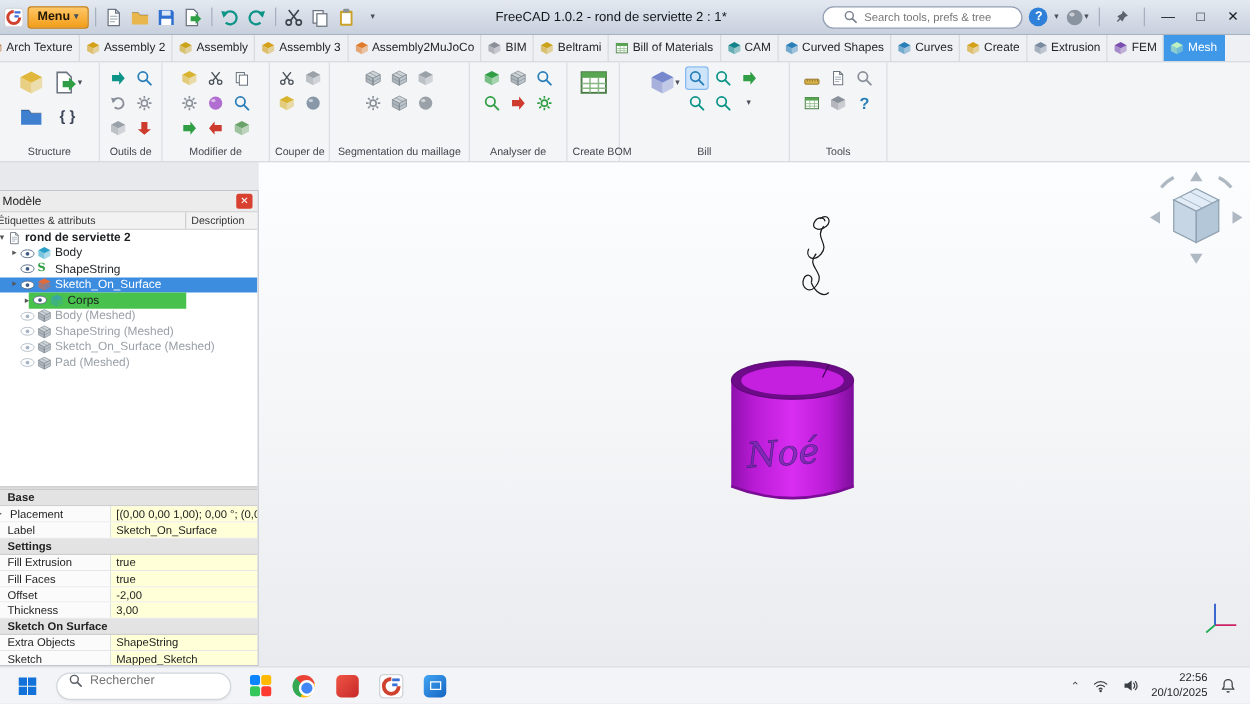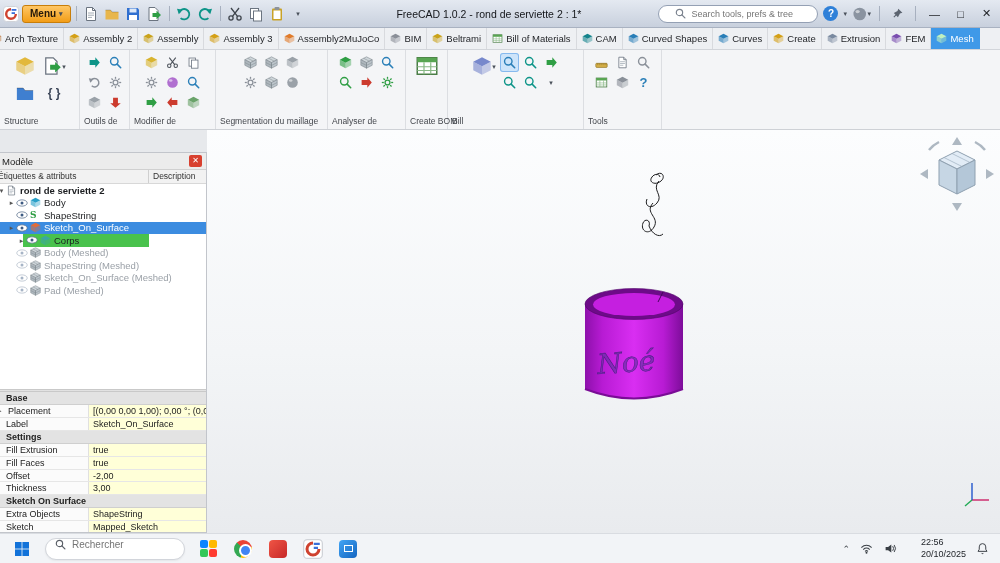--- a/index.html
+++ b/index.html
@@ -27,21 +27,21 @@
   .ic11{width:11px;height:11px;flex:none;}
 
   
   .ribbon{position:absolute;top:50px;left:0;width:1000px;height:80px;background:#f4f5f7;border-bottom:1px solid #ced1d6;display:flex;}
   .rgroup{display:flex;flex-direction:column;border-right:1px solid #dcdee2;padding:3px 2px 0;flex:none;}
   .ricons{flex:1;display:flex;gap:2px;justify-content:center;align-items:flex-start;}
   .rcol{display:flex;flex-direction:column;gap:1px;align-items:center;}
   .rbtn{width:19px;height:19px;display:flex;align-items:center;justify-content:center;border-radius:3px;position:relative;}
   .rbtn.b{width:27px;height:26px;}
   .rbtn.sel{background:#cde4fa;box-shadow:inset 0 0 0 1px #86b9ee;}
-  .rlabel{font-size:8.5px;color:#43464c;white-space:nowrap;padding:1px 2px 3px;}
+  .rlabel{font-size:8.5px;color:#43464c;text-align:center;white-space:nowrap;padding:1px 2px 3px;}
   .ic13{width:13px;height:13px;}.ic16{width:16px;height:16px;}.ic20{width:20px;height:20px;}.ic24{width:24px;height:24px;}
   .braces{font-size:12px;color:#3c4658;font-weight:bold;}
   .helpq{font-size:13px;font-weight:bold;color:#2a7fb8;}
 
   
   .main{position:absolute;top:130px;left:0;width:1000px;height:403px;background:#e7e9ec;}
   .viewport{position:absolute;left:207px;top:0;width:793px;height:403px;background:linear-gradient(180deg,#fcfdfe 0%,#f3f5f7 55%,#e9ebee 100%);overflow:hidden;}
 
   
   .dock{position:absolute;left:-7px;top:22px;width:214px;height:381px;background:#fff;border:1px solid #c2c5cb;display:flex;flex-direction:column;overflow:hidden;}
@@ -79,21 +79,21 @@
   .ticon22{width:24px;height:24px;display:flex;align-items:center;justify-content:center;border-radius:4px;}
   .widgets{display:grid;grid-template-columns:8px 8px;grid-template-rows:8px 8px;gap:1px;}
   .widgets span{border-radius:2px;}
   .chrome{width:18px;height:18px;border-radius:50%;background:conic-gradient(from -45deg,#ea4335 0 120deg,#fbbc05 0 240deg,#34a853 0 360deg);position:relative;}
   .chrome::after{content:"";position:absolute;left:4.5px;top:4.5px;width:9px;height:9px;border-radius:50%;background:#4285f4;border:2px solid #fff;}
   .redapp{width:18px;height:18px;border-radius:4px;background:linear-gradient(135deg,#f05545,#c62828);}
   .blueapp{width:18px;height:18px;border-radius:4px;background:linear-gradient(135deg,#42a5f5,#1565c0);display:flex;align-items:center;justify-content:center;}
   .blueapp i{display:block;width:9px;height:7px;border:1.5px solid #fff;}
   .tray{margin-left:auto;display:flex;align-items:center;gap:9px;}
   .chev{font-size:9px;color:#3a3f45;}
-  .clock{font-size:9px;color:#23262b;text-align:left;line-height:1.3;margin-left:14px;}
+  .clock{font-size:9px;color:#23262b;text-align:right;line-height:1.3;}
   .trayic{width:15px;height:15px;display:flex;align-items:center;justify-content:center;}
 </style>
 </head>
 <body>
 
 <svg width="0" height="0" style="position:absolute" aria-hidden="true">
 <defs>
 <symbol id="i-cube" viewBox="0 0 16 16">
         <polygon points="8,1 15,4.6 8,8.2 1,4.6" fill="currentColor"></polygon>
         <polygon points="1,4.6 8,8.2 8,15 1,11.4" fill="currentColor" opacity=".62"></polygon>
@@ -518,20 +518,49 @@
               <svg class="ic13" style="color:#6aa36a">
                 <use href="#i-cube"></use>
               </svg>
             </span>
         </div>
       </div>
       <div class="rlabel">Modifier de</div>
     </div>
 
 
+    <div class="rgroup" style="width:48px">
+      <div class="ricons">
+        <div class="rcol">
+          <span class="rbtn">
+              <svg class="ic13" style="color:#4a5058">
+                <use href="#i-scis"></use>
+              </svg>
+            </span>
+          <span class="rbtn">
+              <svg class="ic13" style="color:#d9b430">
+                <use href="#i-cube"></use>
+              </svg>
+            </span>
+        </div>
+        <div class="rcol">
+          <span class="rbtn">
+              <svg class="ic13" style="color:#9aa1a8">
+                <use href="#i-cube"></use>
+              </svg>
+            </span>
+          <span class="rbtn">
+              <svg class="ic13" style="color:#8898a8">
+                <use href="#i-sphere"></use>
+              </svg>
+            </span>
+        </div>
+      </div>
+      <div class="rlabel">Couper de</div>
+    </div>
 
     <div class="rgroup" style="width:112px">
       <div class="ricons">
         <div class="rcol">
           <span class="rbtn">
               <svg class="ic13">
                 <use href="#i-mesh"></use>
               </svg>
             </span>
           <span class="rbtn">

